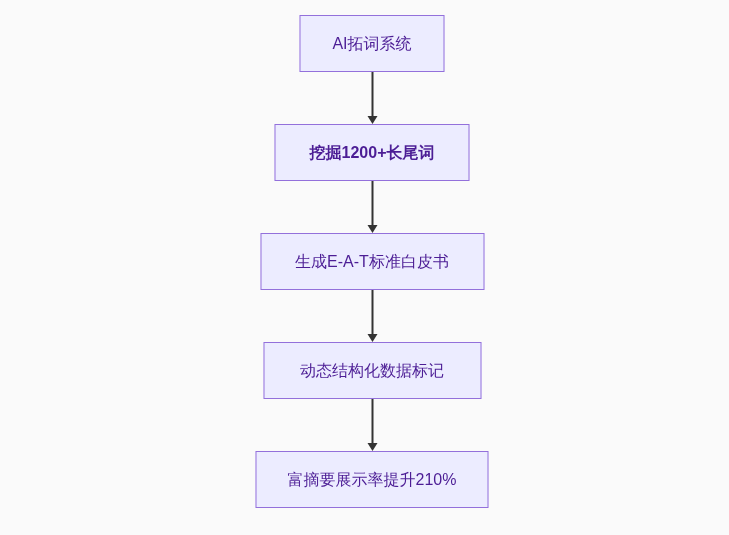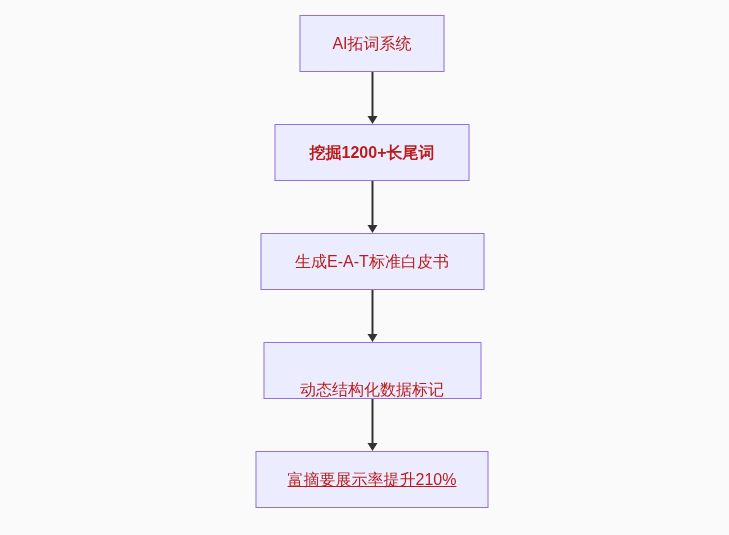--- a/index.html
+++ b/index.html
@@ -21,31 +21,31 @@
     flex-direction: column;
     align-items: center;
   }
   .node {
     height: 57px;
     background: #ECECFF;
     border: 1px solid #9370DB;
     display: flex;
     align-items: center;
     justify-content: center;
-    color: #b91c1c;
+    color: #4c1d95;
     font-size: 16px;
     line-height: 1;
     white-space: nowrap;
     padding: 0 26px;
   }
   .node-1 { min-width: 145px; }
   .node-2 { min-width: 195px; font-weight: bold; }
   .node-3 { min-width: 224px; }
-  .node-4 { min-width: 218px; align-items: flex-end; }
-  .node-5 { min-width: 233px; text-decoration: underline; }
+  .node-4 { min-width: 218px; }
+  .node-5 { min-width: 233px; }
   .edge {
     height: 52px;
     display: flex;
     flex-direction: column;
     align-items: center;
   }
   .edge .line {
     width: 2px;
     flex: 1;
     background: #333333;

